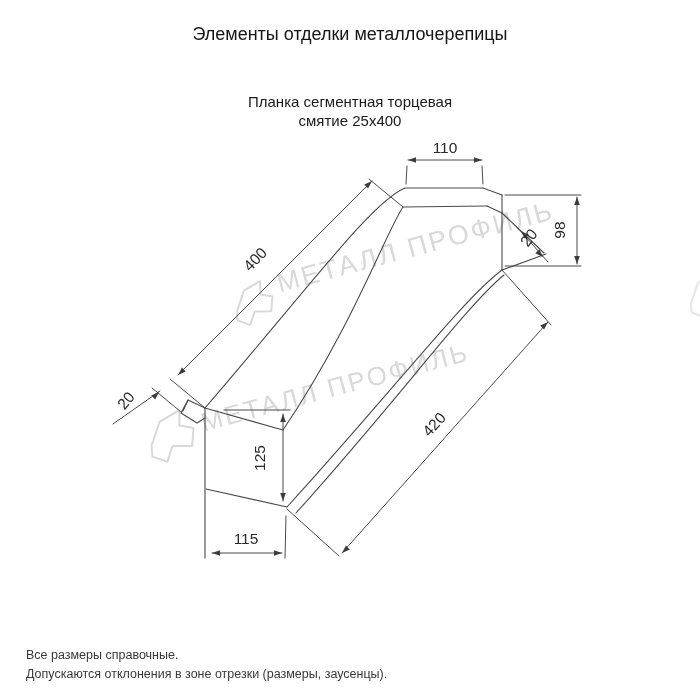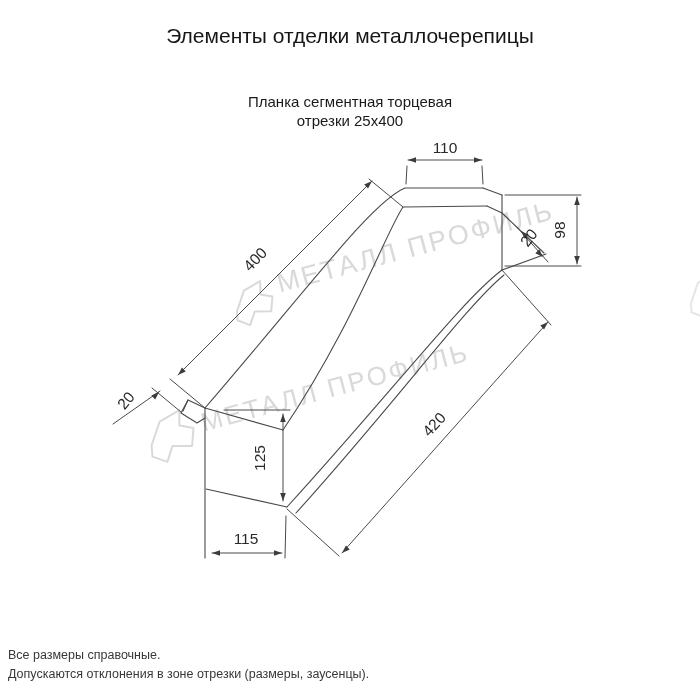--- a/index.html
+++ b/index.html
@@ -1,40 +1,40 @@
 <!DOCTYPE html>
 <html><head>
 <meta charset="utf-8">
 <style>
   html,body{margin:0;padding:0;background:#ffffff;}
   #page{position:relative;width:700px;height:700px;background:#ffffff;overflow:hidden;
         font-family:"Liberation Sans",sans-serif;}
   .title{position:absolute;left:0;top:24px;width:700px;text-align:center;
-         font-size:21px;color:#161616;}
+         font-size:18px;color:#161616;}
   .subtitle{position:absolute;left:0;top:92px;width:700px;text-align:center;
             font-size:15px;line-height:19px;color:#1a1a1a;}
-  .notes{position:absolute;left:8px;top:646px;font-size:12.5px;line-height:18.5px;color:#383838;}
+  .notes{position:absolute;left:26px;top:646px;font-size:12.5px;line-height:18.5px;color:#383838;}
   svg{position:absolute;left:0;top:0;}
   .part-line{stroke:#4a4a4a;stroke-width:1.1;fill:none;stroke-linecap:round;stroke-linejoin:round;}
   .dim-line{stroke:#4a4a4a;stroke-width:1;fill:none;stroke-linecap:round;}
   .arrow{fill:#3c3c3c;stroke:none;}
   .dim-text{fill:#2a2a2a;font-size:15.5px;font-family:"Liberation Sans",sans-serif;}
   .wm-logo{stroke:#d9d9d9;stroke-width:2;fill:none;stroke-linejoin:round;}
   .wm-text{fill:#d9d9d9;font-size:27px;letter-spacing:2.5px;font-family:"Liberation Sans",sans-serif;}
 </style>
 </head>
 <body>
 
 <div id="page">
 
   <div class="title">Элементы отделки металлочерепицы</div>
 
   <div class="subtitle">
     <div>Планка сегментная торцевая</div>
-    <div>отрезки 25х400</div>
+    <div>смятие 25х400</div>
   </div>
 
   <svg width="700" height="700" viewBox="0 0 700 700">
 
     <g>
       <g transform="translate(232,300) rotate(-15)">
         <path class="wm-logo" d="M2,12 L14,-6 L32,-11 L29,2 L40,7 L35,21 L19,17 L11,29 L0,21 Z"></path>
         <text class="wm-text" x="48" y="5">МЕТАЛЛ ПРОФИЛЬ</text>
       </g>
     </g>

